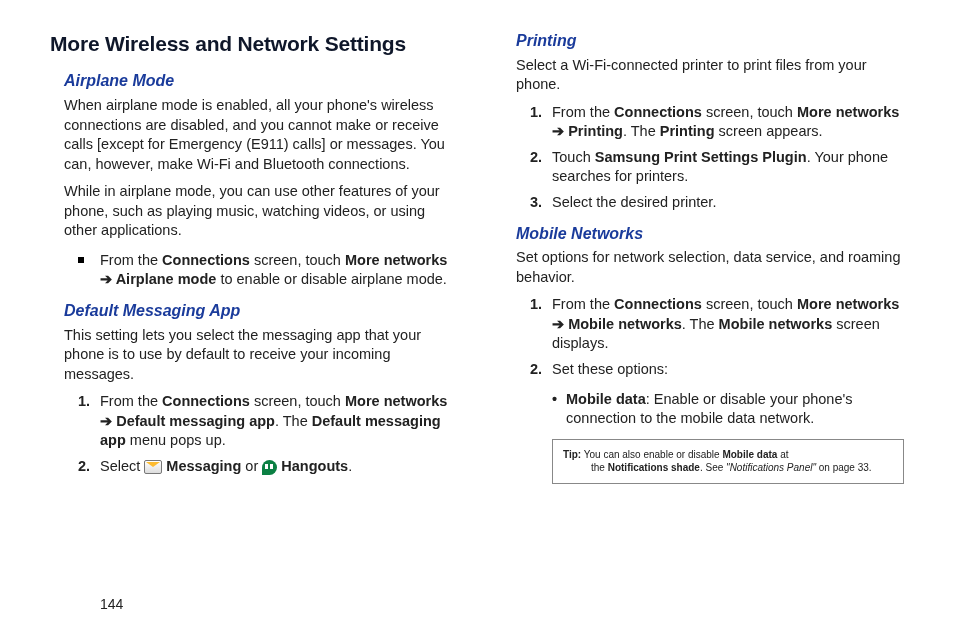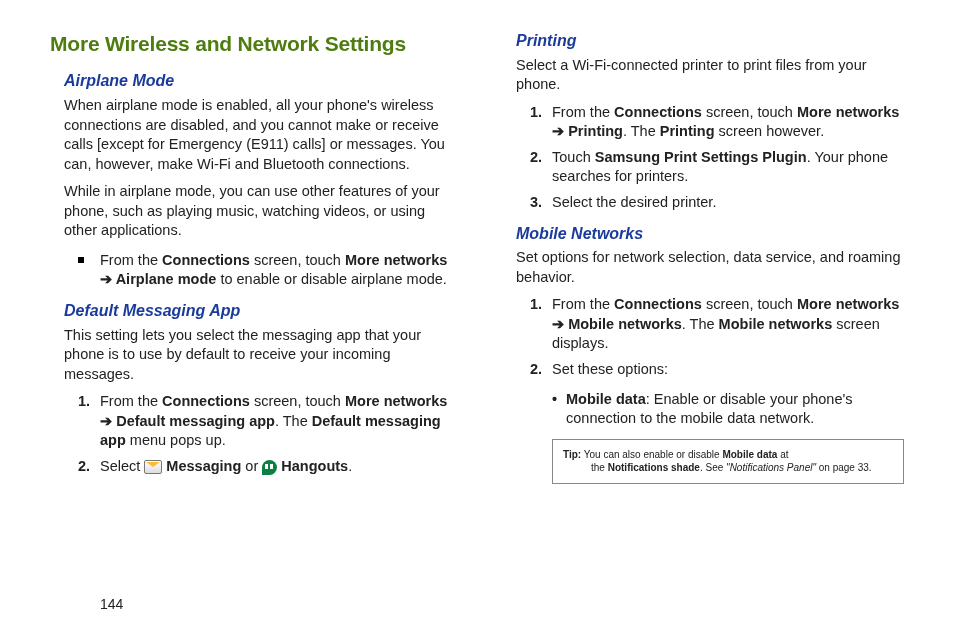--- a/index.html
+++ b/index.html
@@ -15,21 +15,21 @@
     background: #fff;
   }
   .columns {
     display: flex;
     gap: 50px;
   }
   .col {
     flex: 1;
   }
   h1 {
-    color: #4d7c0f;
+    color: #0f172a;
     font-size: 21px;
     font-weight: 900;
     margin: 0 0 12px 0;
     letter-spacing: -0.2px;
   }
   h2 {
     color: #1a3b9b;
     font-size: 16px;
     font-style: italic;
     font-weight: 700;
@@ -167,21 +167,21 @@
     </ol>
   </div>
 
   <div class="col">
     <h2 style="margin-top:0">Printing</h2>
     <p class="body">Select a Wi-Fi-connected printer to print files from your phone.</p>
     <ol class="steps">
       <li>
         <span class="num">1.</span>
         <span class="txt">
-          <span>From the </span><b>Connections</b><span> screen, touch </span><b>More networks</b><span class="arrow"> ➔ </span><b>Printing</b><span>. The </span><b>Printing</b><span> screen however.</span>
+          <span>From the </span><b>Connections</b><span> screen, touch </span><b>More networks</b><span class="arrow"> ➔ </span><b>Printing</b><span>. The </span><b>Printing</b><span> screen appears.</span>
         </span>
       </li>
       <li>
         <span class="num">2.</span>
         <span class="txt">
           <span>Touch </span><b>Samsung Print Settings Plugin</b><span>. Your phone searches for printers.</span>
         </span>
       </li>
       <li>
         <span class="num">3.</span>

